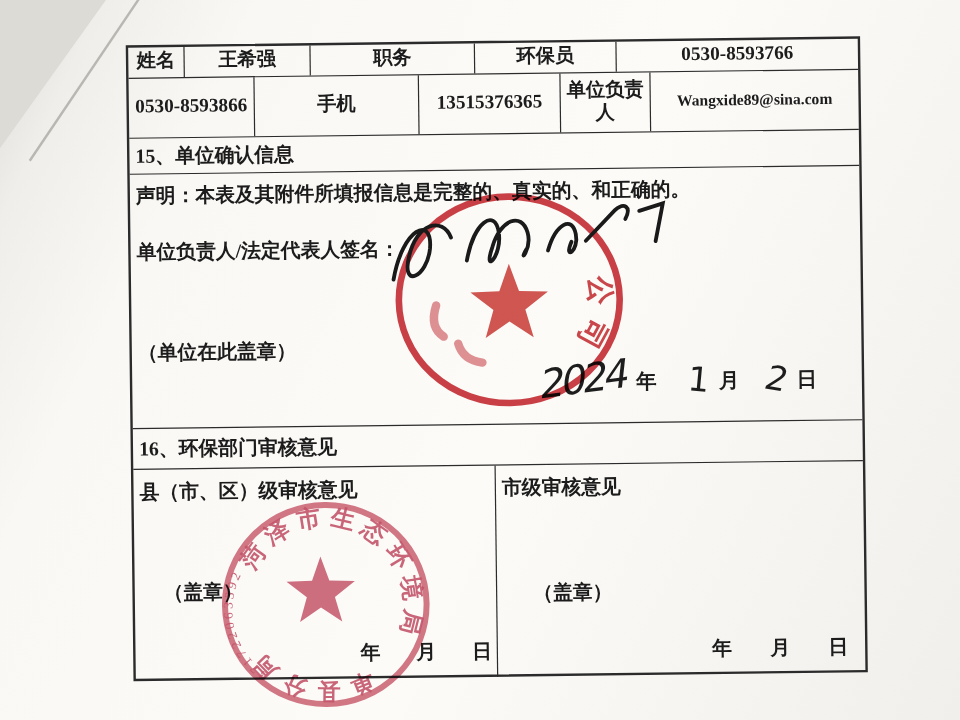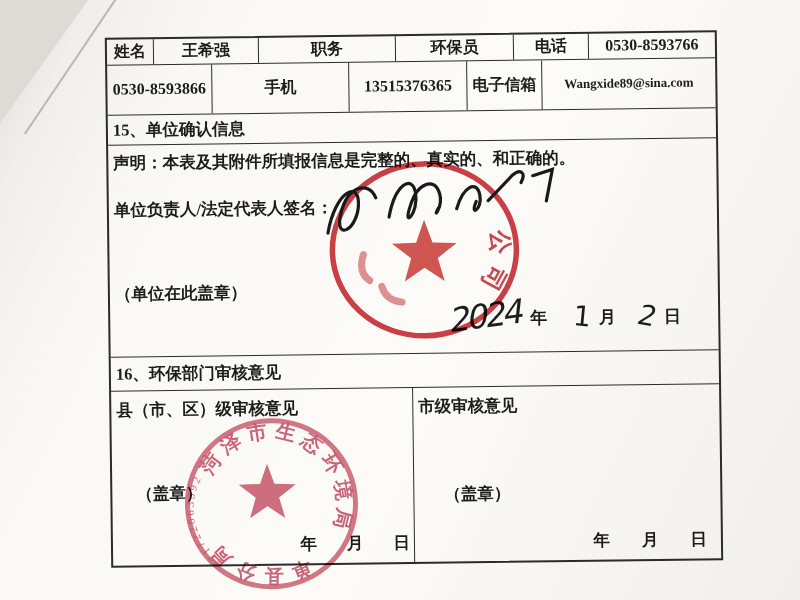--- a/index.html
+++ b/index.html
@@ -60,29 +60,28 @@
   <div class="corner-line"></div>
 
   <div class="content">
     <div class="form-table">
 
       <div class="trow r1">
         <div class="cell bord" style="width:47px">姓名</div>
         <div class="cell bord" style="width:105px">王希强</div>
         <div class="cell bord" style="width:137px">职务</div>
         <div class="cell bord" style="width:118px">环保员</div>
-        <div class="cell bord" style="width:75px">电话</div>
         <div class="cell" style="flex:1">0530-8593766</div>
       </div>
 
       <div class="trow r2">
         <div class="cell bord wrapnum" style="width:105px">0530-8593866</div>
         <div class="cell bord" style="width:137px">手机</div>
         <div class="cell bord" style="width:118px">13515376365</div>
-        <div class="cell bord" style="width:75px">电子信箱</div>
+        <div class="cell bord" style="width:75px">单位负责人</div>
         <div class="cell email-val" style="flex:1">Wangxide89@sina.com</div>
       </div>
 
       <div class="sec-head">15、单位确认信息</div>
 
       <div class="decl-cell">
         <div class="decl-text">声明：本表及其附件所填报信息是完整的、真实的、和正确的。</div>
         <div class="sign-label">单位负责人/法定代表人签名：</div>
         <div class="stamp-here">（单位在此盖章）</div>
         <div class="date-line">

